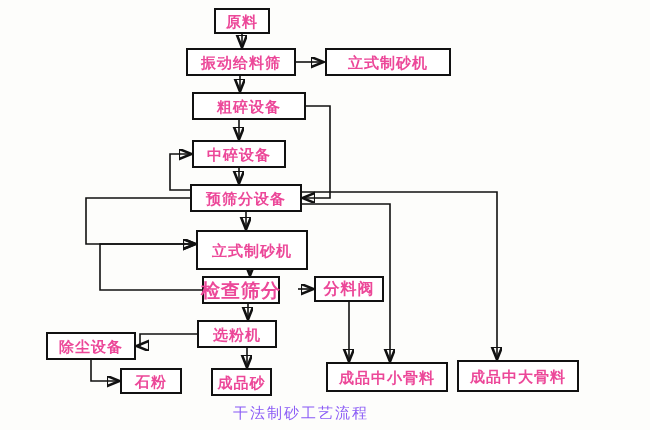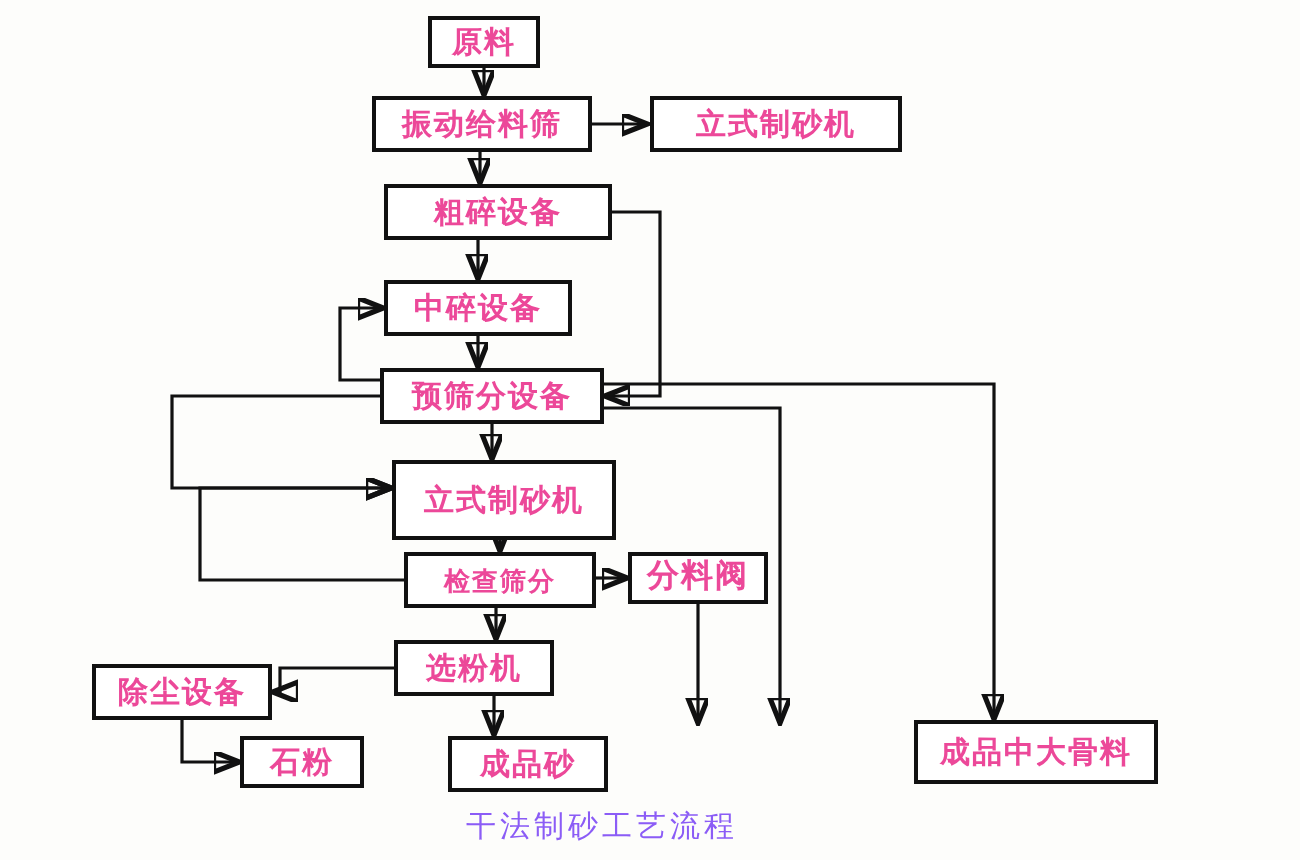--- a/index.html
+++ b/index.html
@@ -119,37 +119,40 @@
   </div>
   <div class="node" style="left:192px;top:140px;width:94px;height:28px;font-size:15px;">
     <span>中碎设备</span>
   </div>
   <div class="node" style="left:190px;top:184px;width:112px;height:28px;font-size:15px;">
     <span>预筛分设备</span>
   </div>
   <div class="node" style="left:196px;top:230px;width:112px;height:40px;font-size:15px;">
     <span>立式制砂机</span>
   </div>
-  <div class="node" style="left:202px;top:276px;width:96px;height:28px;font-size:13px;">
+  <div class="node" style="left:202px;top:276px;width:78px;height:28px;font-size:19px;">
     <span>检查筛分</span>
   </div>
   <div class="node" style="left:314px;top:276px;width:70px;height:26px;font-size:16px;">
     <span>分料阀</span>
   </div>
   <div class="node" style="left:197px;top:320px;width:80px;height:28px;font-size:15px;">
     <span>选粉机</span>
   </div>
   <div class="node" style="left:46px;top:332px;width:90px;height:28px;font-size:15px;">
     <span>除尘设备</span>
   </div>
   <div class="node" style="left:120px;top:368px;width:62px;height:26px;font-size:15px;">
     <span>石粉</span>
   </div>
-  <div class="node" style="left:224px;top:368px;width:80px;height:28px;font-size:15px;">
+  <div class="node" style="left:211px;top:368px;width:61px;height:28px;font-size:15px;">
     <span>成品砂</span>
+  </div>
+  <div class="node" style="left:326px;top:362px;width:122px;height:30px;font-size:15px;">
+    <span>成品中小骨料</span>
   </div>
   <div class="node" style="left:457px;top:360px;width:122px;height:32px;font-size:15px;">
     <span>成品中大骨料</span>
   </div>
 
   <div class="caption" style="left:233px;top:404px;">干法制砂工艺流程</div>
 
 </div>
 
 </body></html>

